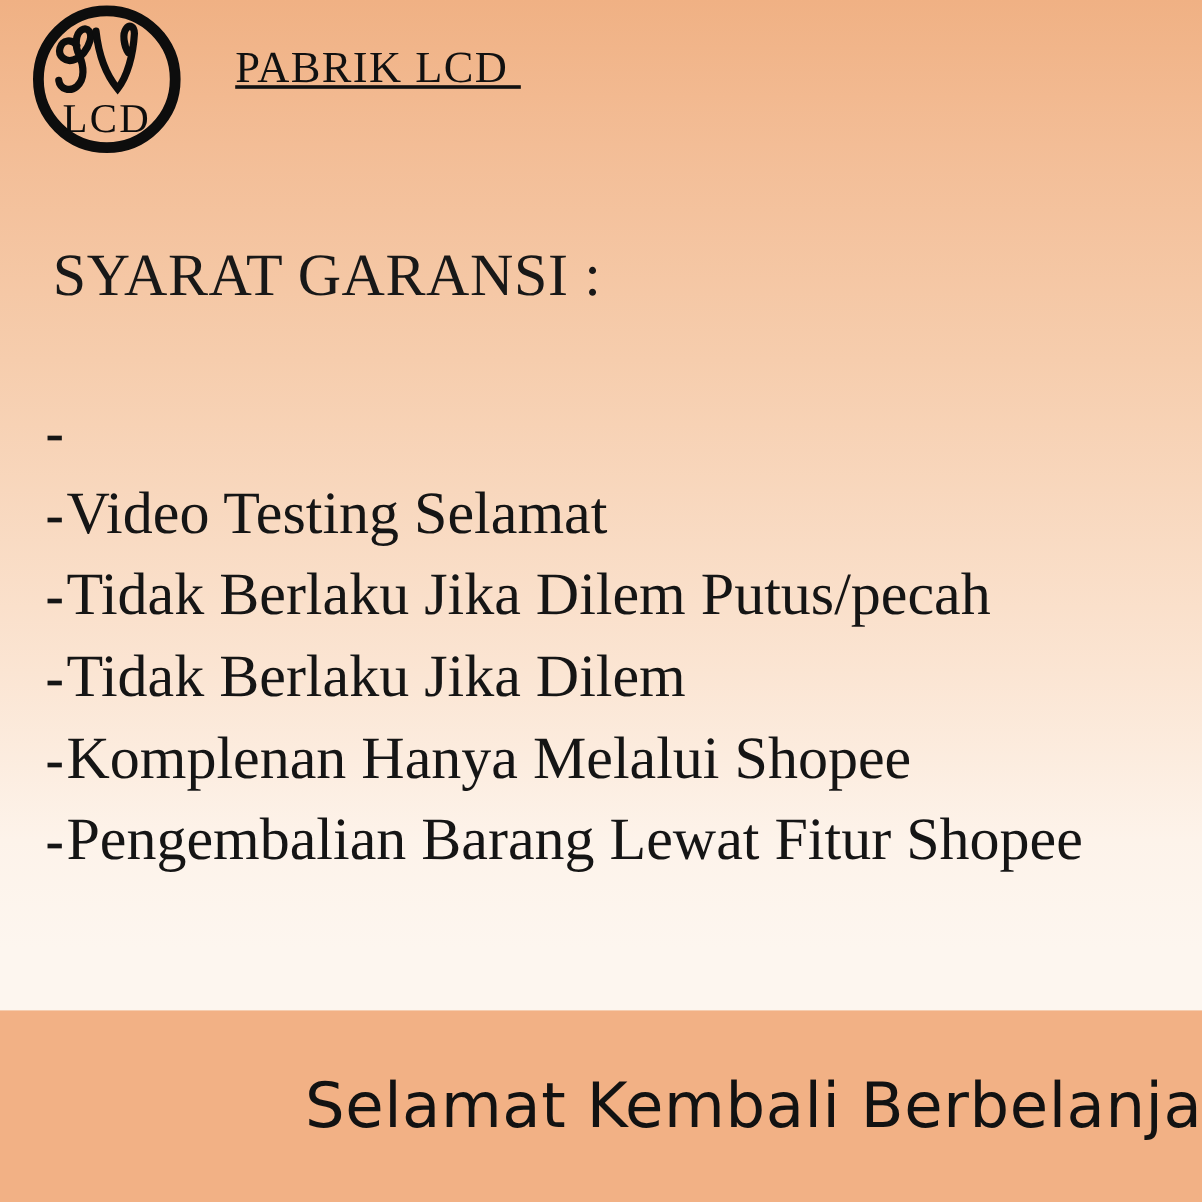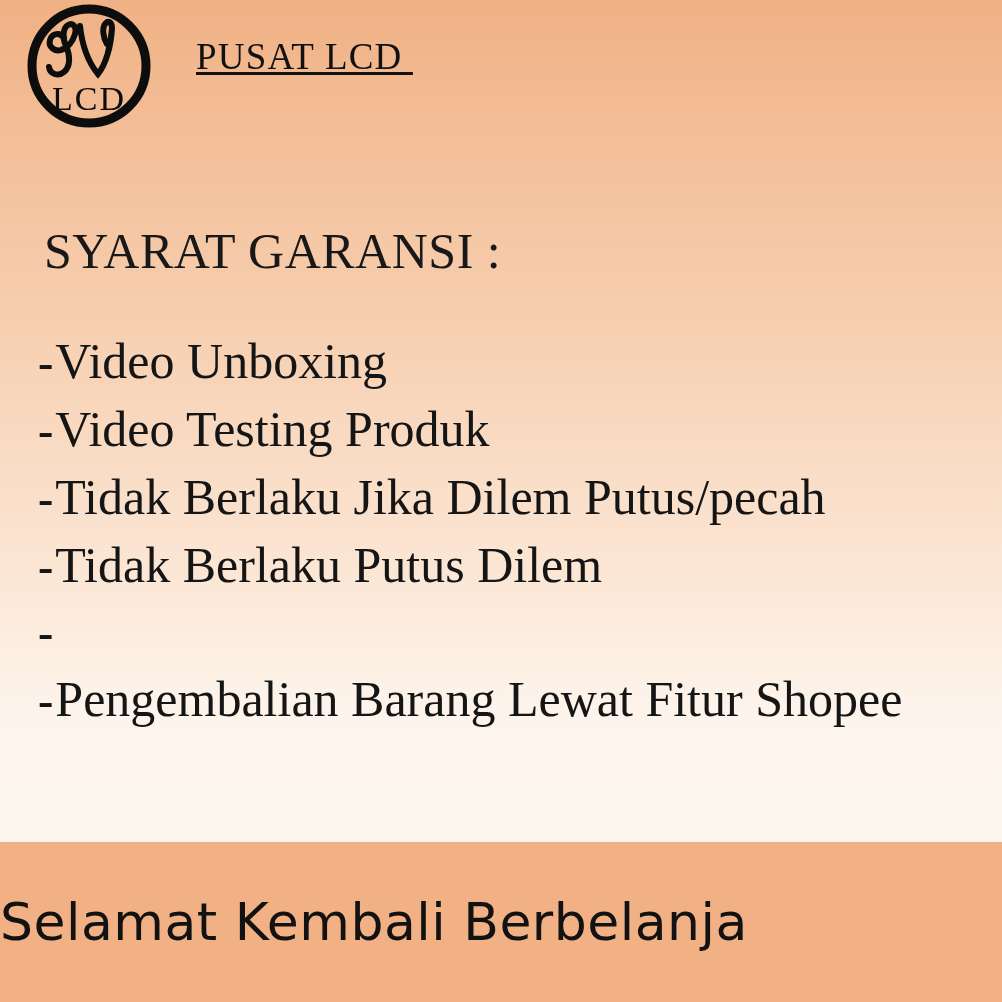--- a/index.html
+++ b/index.html
@@ -59,21 +59,21 @@
     line-height: 1.22;
     text-decoration: underline;
     text-underline-offset: 3px;
     white-space: pre;
   }
 
   
   .title {
     position: absolute;
     left: 44px;
-    top: 222px;
+    top: 200px;
     font-size: 50px;
     letter-spacing: 0.5px;
     color: #181818;
     white-space: pre;
   }
 
   .list {
     position: absolute;
     left: 38px;
     top: 328px;
@@ -97,21 +97,21 @@
   
   .footer {
     position: absolute;
     left: 0;
     bottom: 0;
     width: 1002px;
     height: 160px;
     background: #f2b185;
     display: flex;
     align-items: center;
-    justify-content: flex-start;
+    justify-content: flex-end;
   }
   .footer-text {
     font-family: "DejaVu Sans", sans-serif;
     font-size: 52px;
     color: #121212;
     letter-spacing: 0.5px;
     white-space: pre;
   }
 </style>
 </head>
@@ -131,45 +131,45 @@
                  C42 77 34 74 33 67" fill="none" stroke="#0d0d0d" stroke-width="6" stroke-linecap="round"></path>
 
         <path d="M64 26 C66 44 72 62 82 74 C90 64 95 46 96 28
                  C96 22 92 20 89 24 C86 28 87 38 91 44" fill="none" stroke="#0d0d0d" stroke-width="6" stroke-linecap="round"></path>
 
         <text x="73" y="110" font-family="'Liberation Serif', serif" font-size="34" letter-spacing="2" fill="#0d0d0d" text-anchor="middle">LCD</text>
       </svg>
     </div>
 
     <div class="brand-lines">
-      <div class="brand-line">PUSAT LCD </div>
+      <div class="brand-line">PABRIK LCD </div>
     </div>
   </div>
 
   <div class="title">SYARAT GARANSI :</div>
 
   <div class="list">
     <div class="list-item">
       <span class="dash">-</span>
-      <span>Video Unboxing</span>
     </div>
     <div class="list-item">
       <span class="dash">-</span>
-      <span>Video Testing Produk</span>
+      <span>Video Testing Selamat</span>
     </div>
     <div class="list-item">
       <span class="dash">-</span>
       <span>Tidak Berlaku Jika Dilem Putus/pecah</span>
     </div>
     <div class="list-item">
       <span class="dash">-</span>
-      <span>Tidak Berlaku Putus Dilem</span>
+      <span>Tidak Berlaku Jika Dilem</span>
     </div>
     <div class="list-item">
       <span class="dash">-</span>
+      <span>Komplenan Hanya Melalui Shopee</span>
     </div>
     <div class="list-item">
       <span class="dash">-</span>
       <span>Pengembalian Barang Lewat Fitur Shopee</span>
     </div>
   </div>
 
   <div class="footer">
     <div class="footer-text">Selamat Kembali Berbelanja</div>
   </div>

